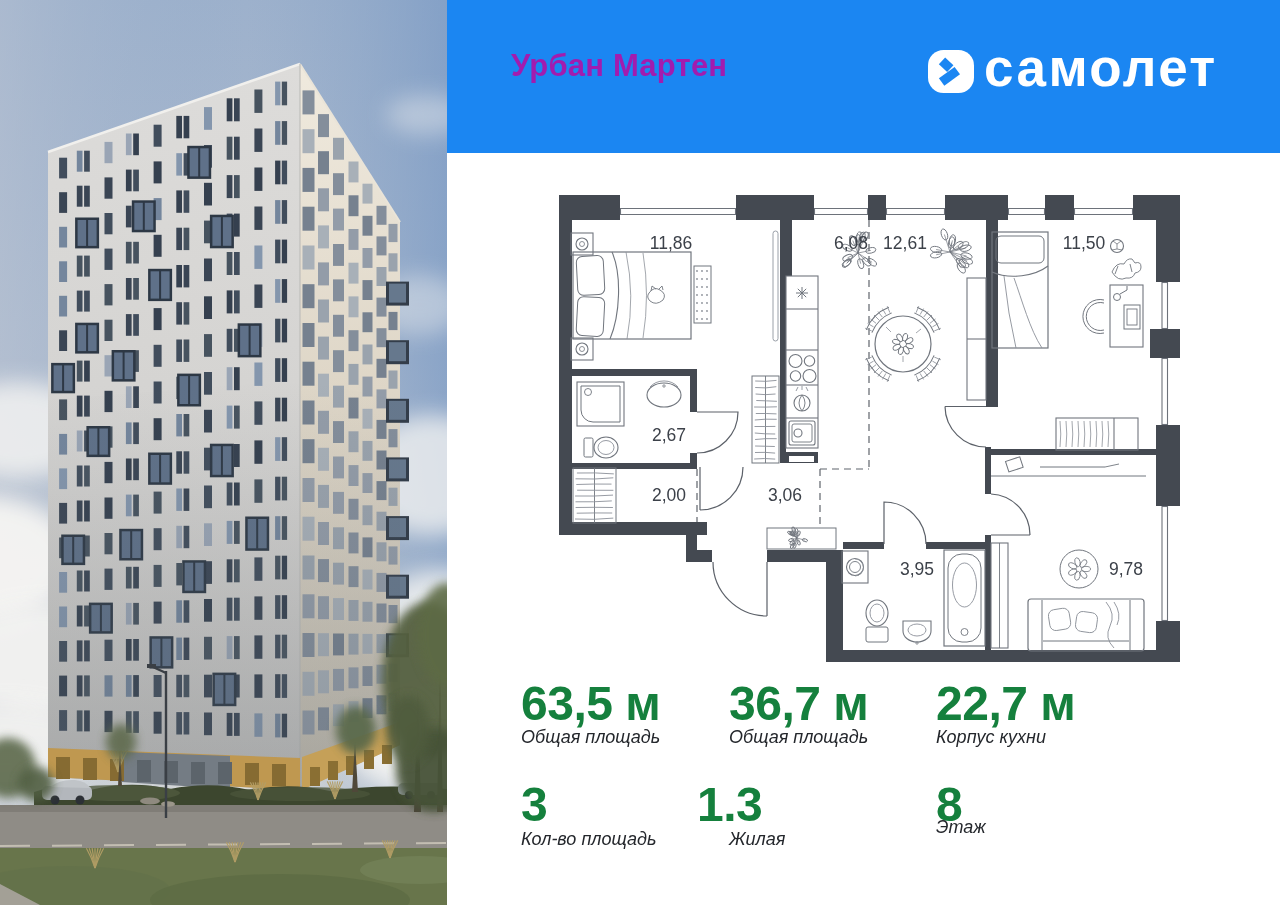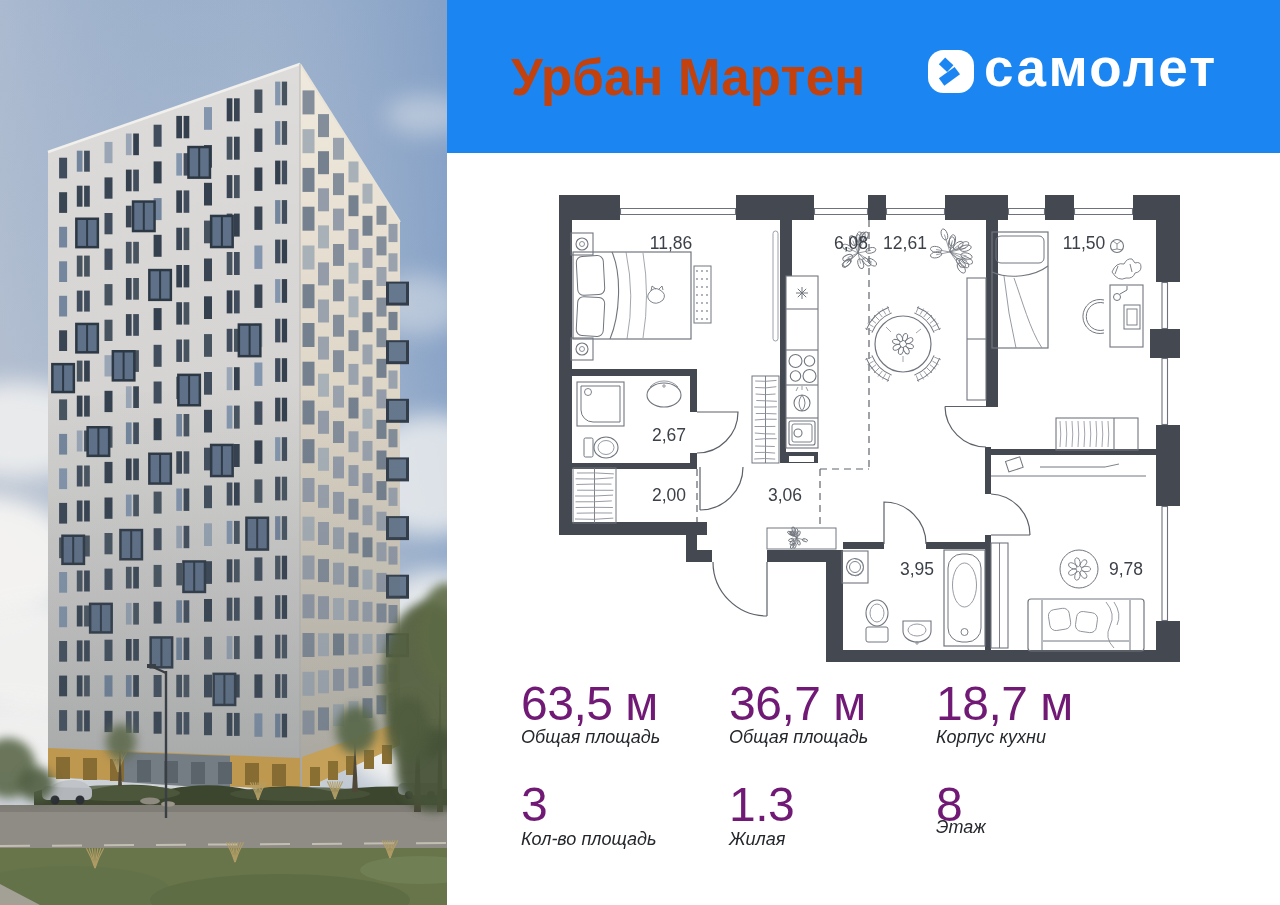--- a/index.html
+++ b/index.html
@@ -1,17 +1,17 @@
 <!DOCTYPE html>
 <html><head><meta charset="utf-8">
 <style>
 html,body{margin:0;padding:0;width:1280px;height:905px;overflow:hidden;background:#fff;
 font-family:"Liberation Sans", sans-serif;}
 .abs{position:absolute;}
-.num{color:#701a75;font-weight:normal;font-size:48px;letter-spacing:-0.5px;}
+.num{color:#15803d;font-weight:bold;font-size:48px;letter-spacing:-0.5px;}
 .lab{color:#24272c;font-size:18px;font-style:italic;}
 </style></head>
 <body>
 
 <svg width="447" height="905" viewBox="0 0 447 905" style="position:absolute;left:0;top:0">
 <defs>
 <linearGradient id="skyv" x1="0" y1="0" x2="0" y2="1">
 <stop offset="0" stop-color="#9db1cc"></stop>
         <stop offset="0.4" stop-color="#aebbce"></stop>
 <stop offset="0.7" stop-color="#ccd0d4"></stop>
@@ -654,21 +654,21 @@
 <ellipse cx="36" cy="784" rx="18" ry="17" fill="#515e42" opacity="0.9" filter="url(#bl2)"></ellipse>
 
 <path d="M352,792 L355,742 L358,792 Z" fill="#4f4839"></path>
 <ellipse cx="356" cy="730" rx="20" ry="24" fill="#59674a" opacity="0.92" filter="url(#bl2)"></ellipse>
 <path d="M118,786 L120,750 L122,786 Z" fill="#4f4839"></path>
 <ellipse cx="121" cy="742" rx="15" ry="18" fill="#5e6b4e" opacity="0.9" filter="url(#bl2)"></ellipse>
 </svg>
 
 <div class="abs" style="left:447px;top:0;width:833px;height:153px;background:#1b86f2"></div>
 
-<div class="abs" style="left:511px;top:48px;color:#c2410c;font-size:51px;font-weight:bold;letter-spacing:0.2px">Урбан Мартен</div>
+<div class="abs" style="left:511px;top:48px;color:#a21caf;font-size:31px;font-weight:bold;letter-spacing:0.2px">Урбан Мартен</div>
 
 <svg class="abs" style="left:928px;top:50px" width="292" height="44" viewBox="0 0 292 44">
 <rect x="0" y="0" width="46" height="43" rx="15.5" fill="#ffffff"></rect>
 <g stroke="#1b86f2" stroke-width="9.2">
       <line x1="14" y1="10.8" x2="22.3" y2="18.6"></line>
       <line x1="13.6" y1="32" x2="29.3" y2="20.6"></line>
     </g>
 <text x="56" y="36" font-family="Liberation Sans, sans-serif" font-weight="bold" font-size="53" fill="#ffffff" letter-spacing="2.4">самолет</text>
 </svg>
 
@@ -1174,20 +1174,20 @@
 
 <g>
       <text x="1126" y="575" font-family="Liberation Sans, sans-serif" font-size="17.5" fill="#3c4149" text-anchor="middle" font-weight="500">9,78</text>
     </g>
 </svg>
 
 <div class="abs num" style="left:521px;top:676px">63,5 м</div>
 <div class="abs lab" style="left:521px;top:727px">Общая площадь</div>
 <div class="abs num" style="left:729px;top:676px">36,7 м</div>
 <div class="abs lab" style="left:729px;top:727px">Общая площадь</div>
-<div class="abs num" style="left:936px;top:676px">18,7 м</div>
+<div class="abs num" style="left:936px;top:676px">22,7 м</div>
 <div class="abs lab" style="left:936px;top:727px">Корпус кухни</div>
 
 <div class="abs num" style="left:521px;top:777px">3</div>
 <div class="abs lab" style="left:521px;top:829px">Кол-во площадь</div>
-<div class="abs num" style="left:729px;top:777px">1.3</div>
+<div class="abs num" style="left:697px;top:777px">1.3</div>
 <div class="abs lab" style="left:729px;top:829px">Жилая</div>
 <div class="abs num" style="left:936px;top:777px">8</div>
 <div class="abs lab" style="left:936px;top:817px">Этаж</div>
 </body></html>

